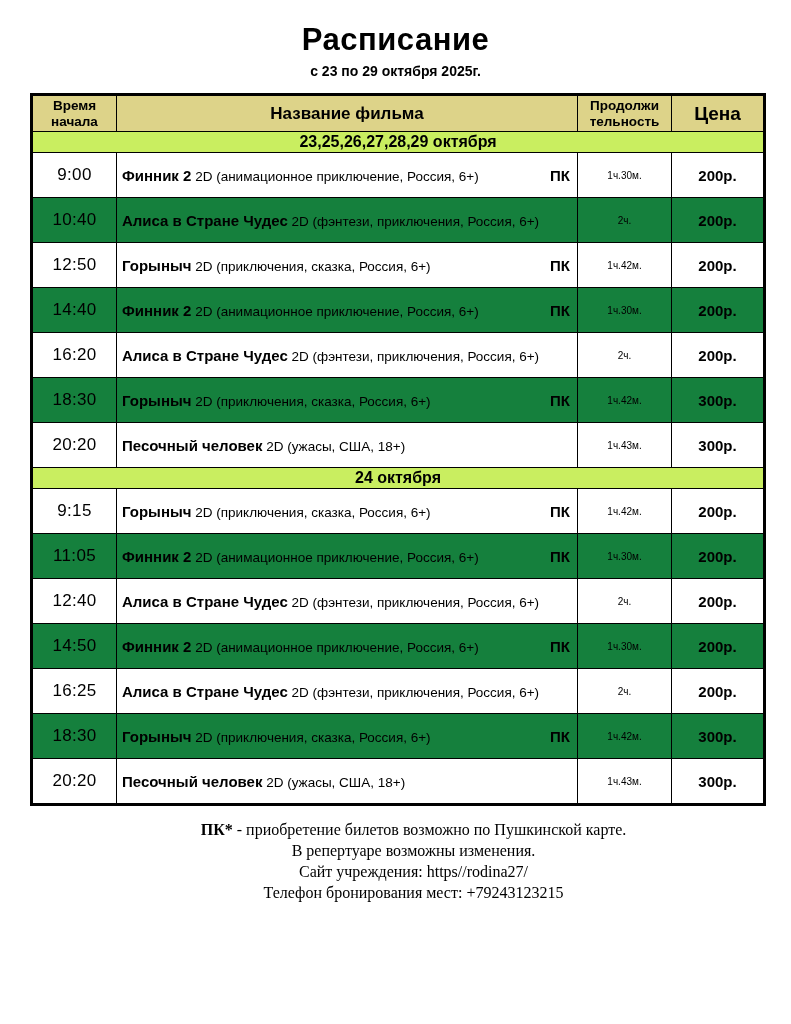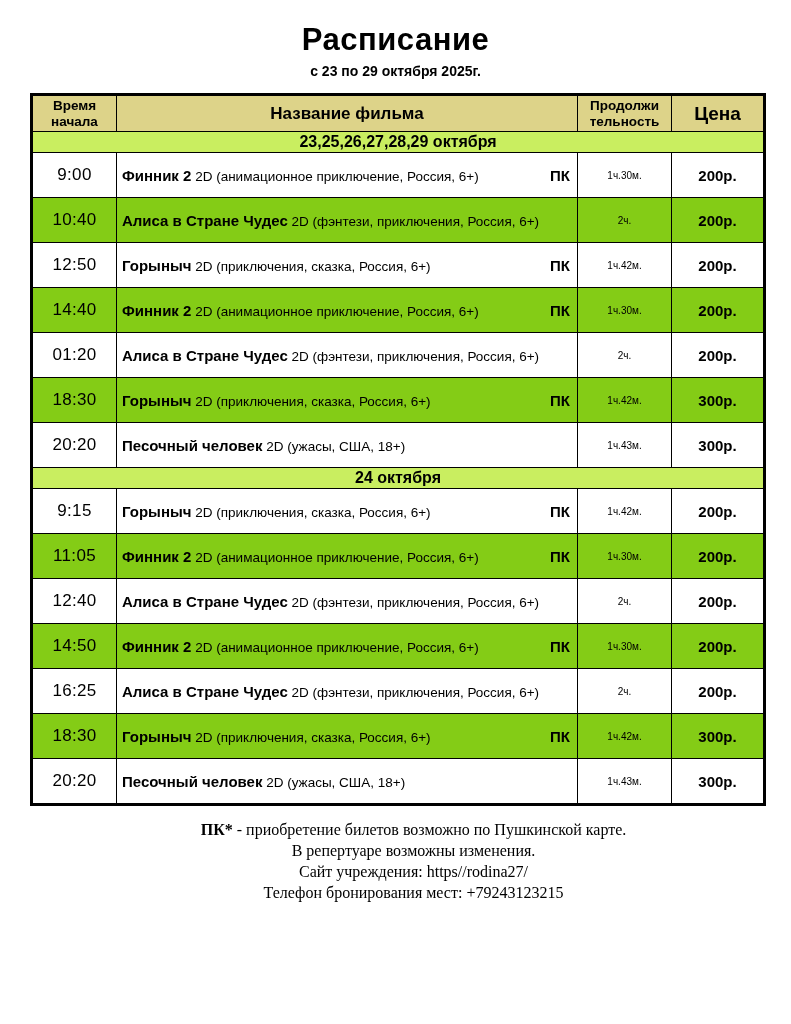--- a/index.html
+++ b/index.html
@@ -54,21 +54,21 @@
   tr.section-row td {
     background: #c9ee60;
     text-align: center;
     font-weight: bold;
     font-size: 16px;
     height: 16px;
     padding: 1px 2px;
   }
 
   tr.data-row td { height: 27px; background: #ffffff; vertical-align: middle; }
-  tr.data-row.hl td { background: #84cc16; }
+  tr.data-row.hl td { background: #15803d; }
 
   td.time {
     text-align: center;
     font-size: 17px;
     letter-spacing: 0.3px;
     padding: 12px 2px;
   }
   td.movie { padding: 0 7px 0 5px; }
   .movie-flex {
     display: flex;
@@ -160,21 +160,21 @@
           <td class="movie">
             <div class="movie-flex">
               <span class="movie-text"><b class="movie-title">Финник 2</b> <span class="movie-details">2D (анимационное приключение, Россия, 6+)</span></span>
               <b class="pk-badge">ПК</b>
             </div>
           </td>
           <td class="duration">1ч.30м.</td>
           <td class="price">200р.</td>
         </tr>
         <tr class="data-row">
-          <td class="time">01:20</td>
+          <td class="time">16:20</td>
           <td class="movie">
             <div class="movie-flex">
               <span class="movie-text"><b class="movie-title">Алиса в Стране Чудес</b> <span class="movie-details">2D (фэнтези, приключения, Россия, 6+)</span></span>
             </div>
           </td>
           <td class="duration">2ч.</td>
           <td class="price">200р.</td>
         </tr>
         <tr class="data-row hl">
           <td class="time">18:30</td>

